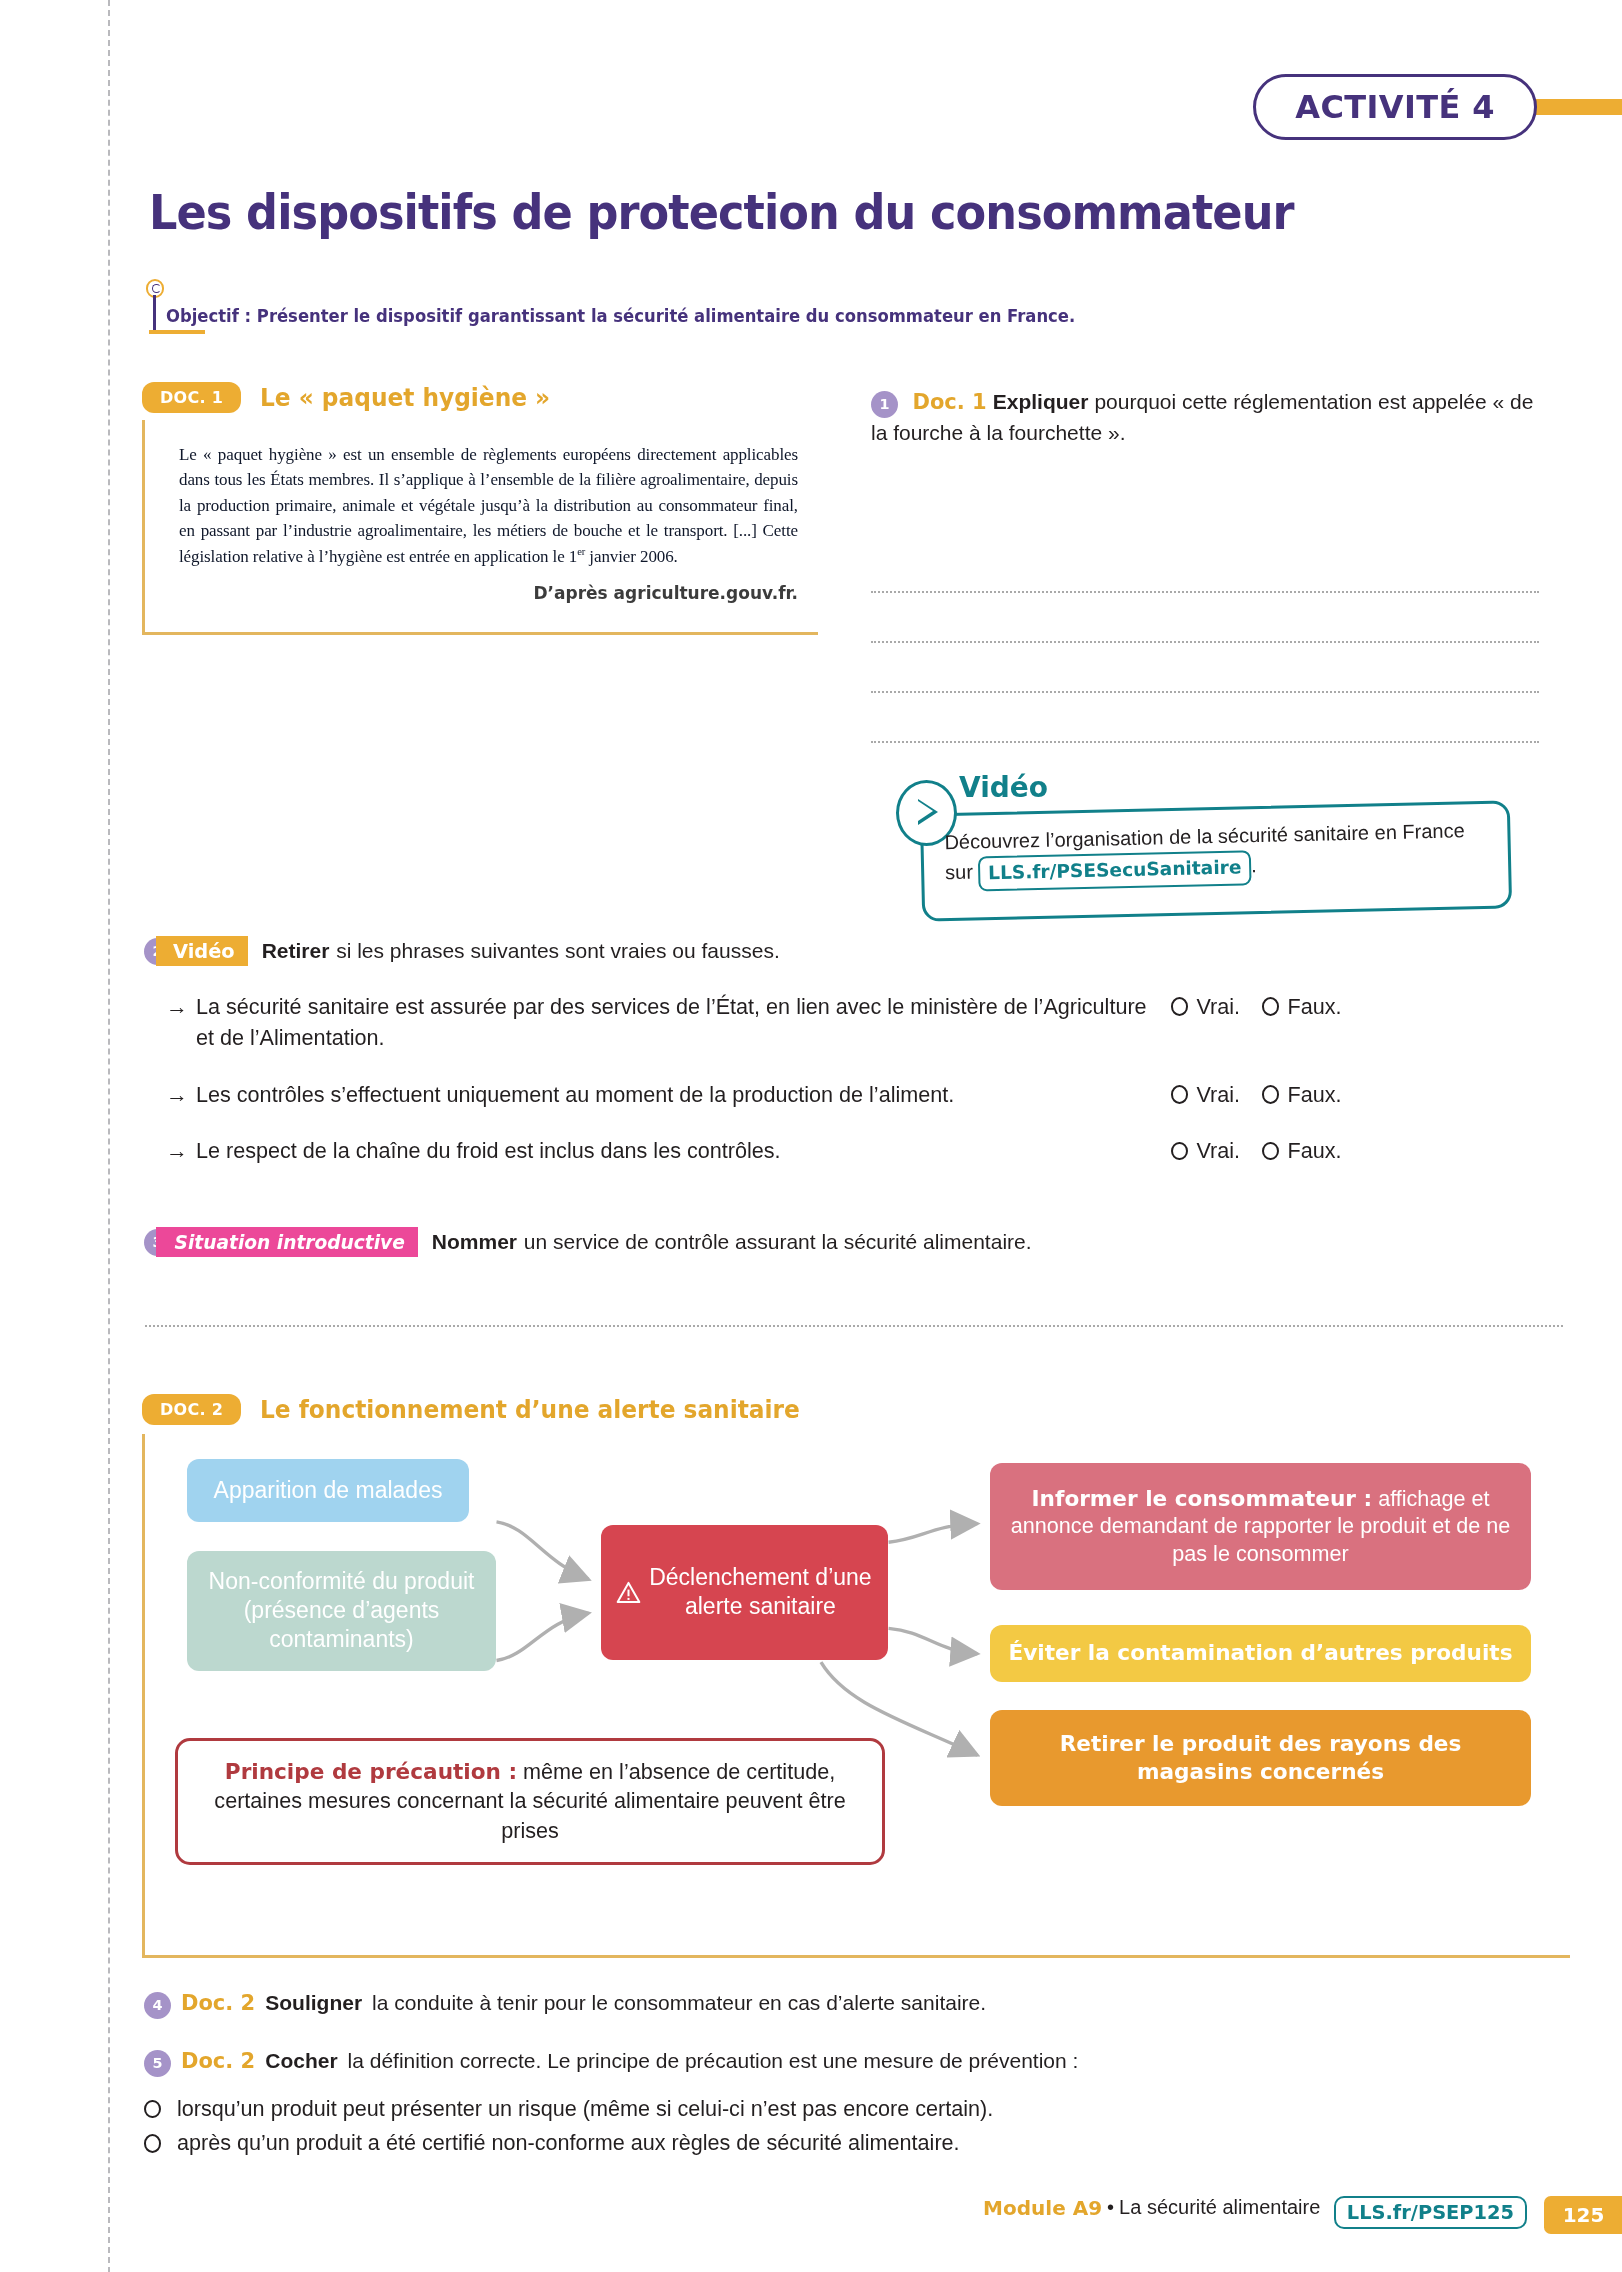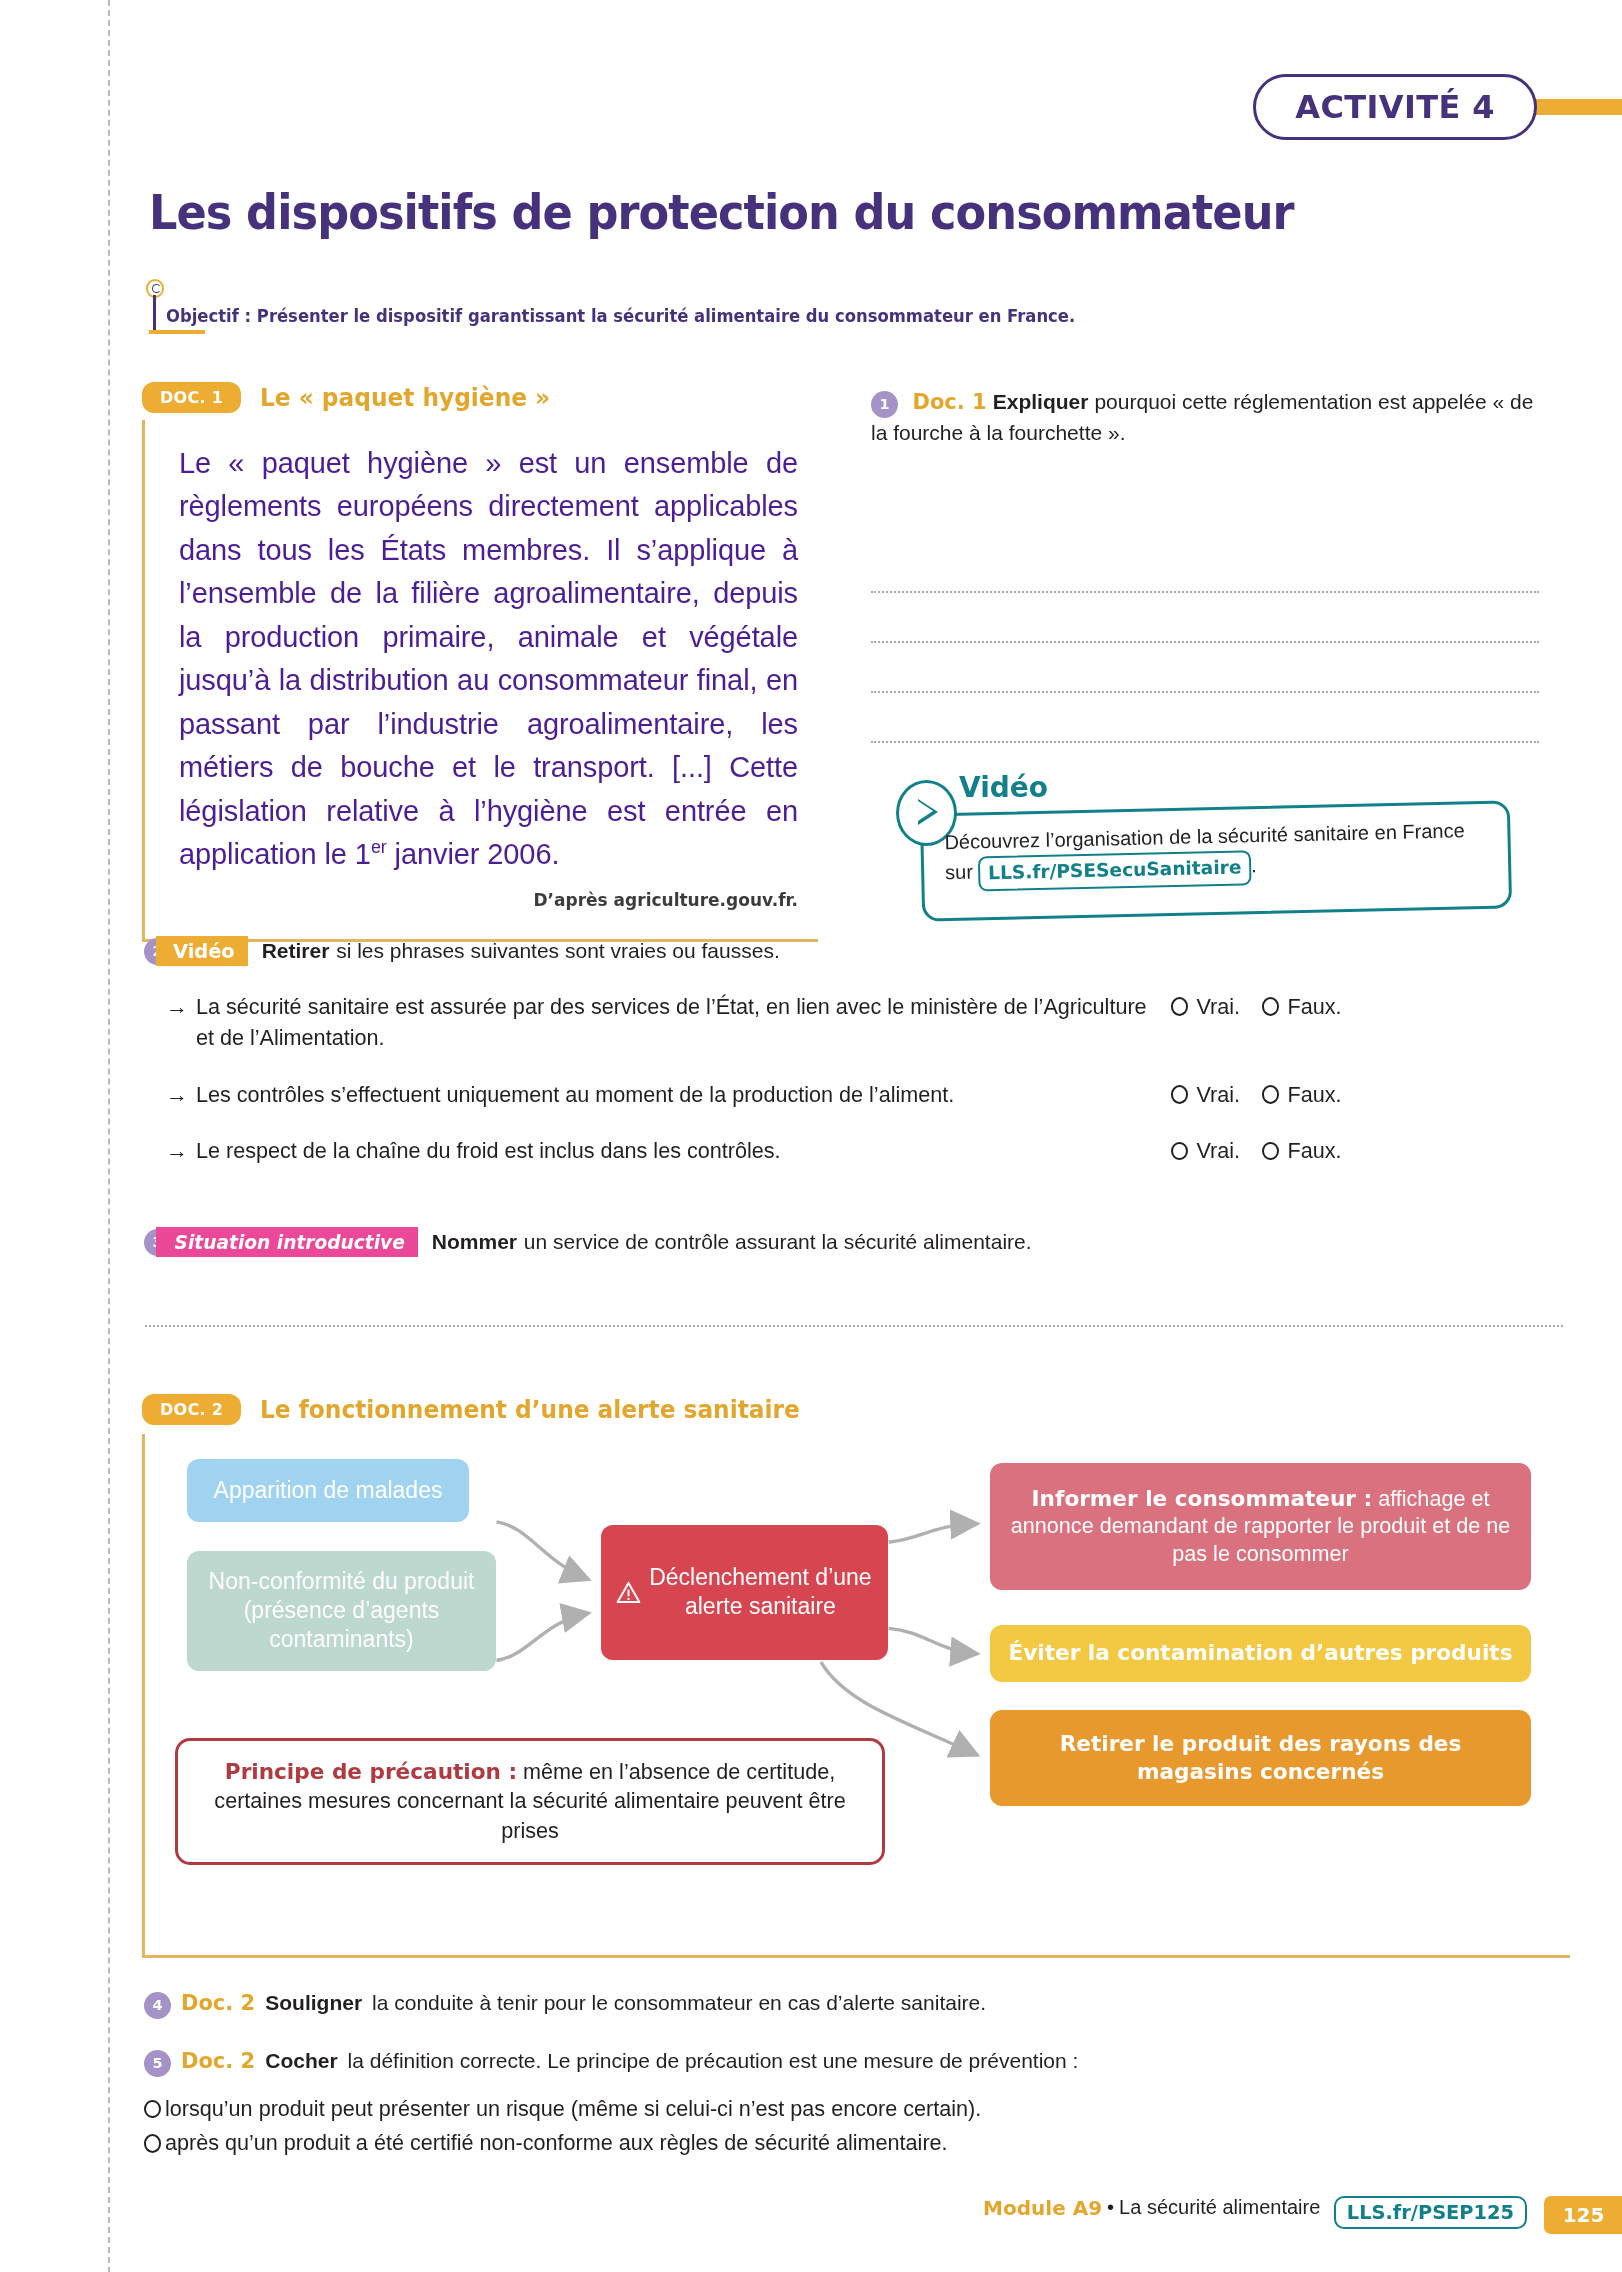--- a/index.html
+++ b/index.html
@@ -140,25 +140,25 @@
     width: 676px;
   }
   .doc1-head { display: flex; align-items: center; }
   .doc1-body {
     margin-top: 6.8px;
     border-left: 3.4px solid #e3b65e;
     border-bottom: 3.4px solid #e3b65e;
     padding: 22px 20px 29px 34px;
   }
   .doc1-body p {
-    font-size: 29px;
+    font-size: 17px;
     line-height: 1.50;
-    color: #4c1d95;
+    color: #0f172a;
     text-align: justify;
-    font-family: Liberation Sans, sans-serif;
+    font-family: Liberation Serif, serif;
     letter-spacing: -0.1px;
   }
   .doc1-src {
     margin-top: 13.5px;
     text-align: right;
     font-family: "DejaVu Sans", sans-serif;
     font-weight: bold;
     font-size: 17px;
     color: #3c3c3c;
   }
@@ -452,21 +452,21 @@
     left: 0; top: 0;
     width: 1428px; height: 524px;
     pointer-events: none;
   }
 
   
   .q4 { position: absolute; left: 144px; top: 1991px; display: flex; align-items: baseline; gap: 10px; }
   .q5 { position: absolute; left: 144px; top: 2049px; display: flex; align-items: baseline; gap: 10px; }
   .q5-opts { position: absolute; left: 144px; top: 2093px; }
   .q5-opt {
-    display: flex; align-items: center; gap: 4px;
+    display: flex; align-items: center; gap: 16px;
     font-size: 21.6px; line-height: 1.5;
     margin-bottom: 1.7px;
     color: #231f20;
   }
 
   
   .footer {
     position: absolute;
     right: 0; top: 2196px;
     display: flex; align-items: flex-start; gap: 0;

